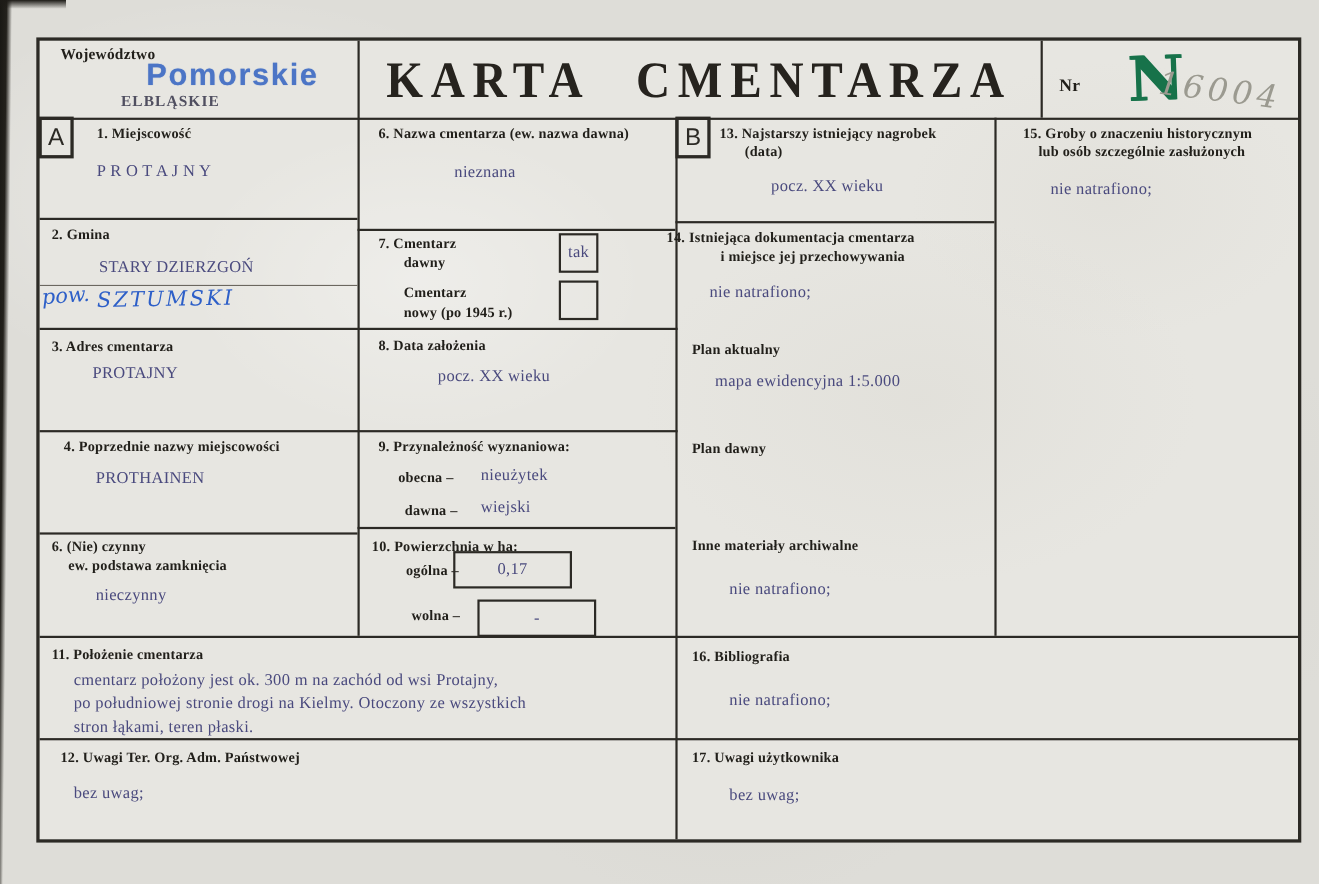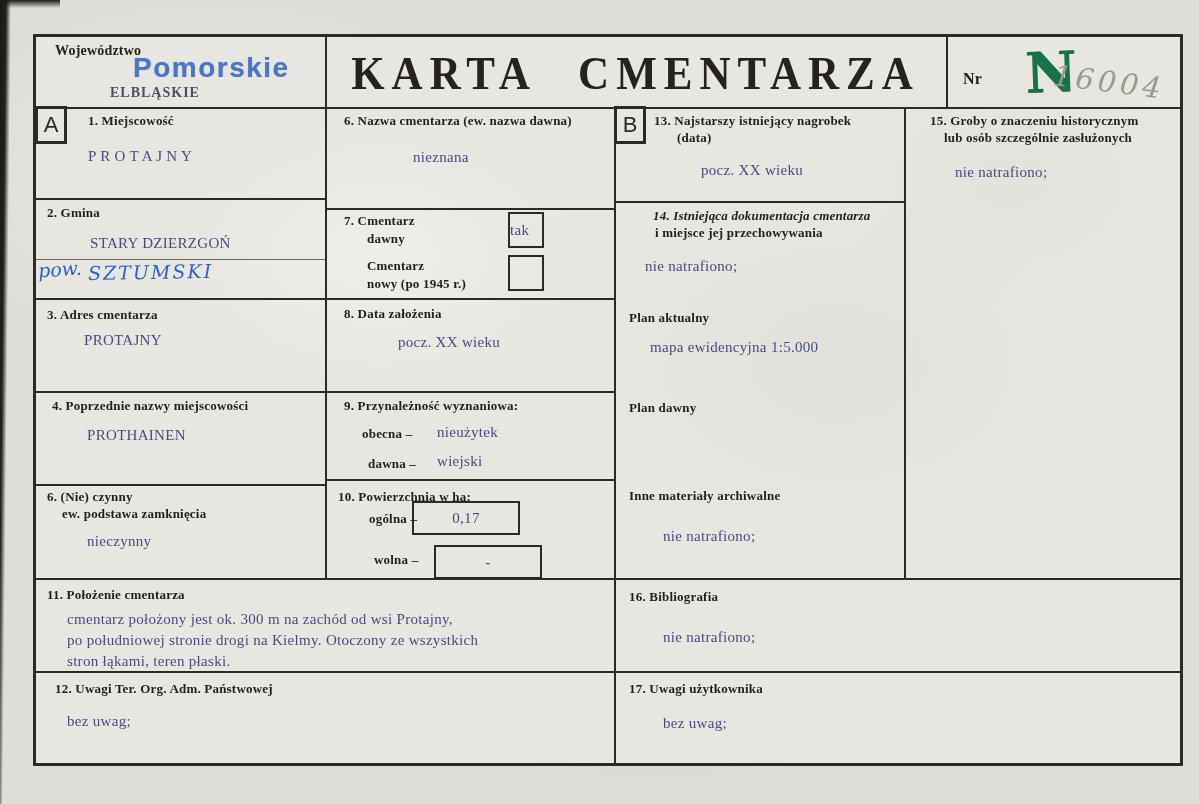--- a/index.html
+++ b/index.html
@@ -32,21 +32,21 @@
   .pos{position:absolute;}
   .lbl{font-family:"Liberation Serif",serif;font-weight:700;font-size:13px;color:#211f1a;letter-spacing:.2px;white-space:pre;}
   .typed{font-family:Liberation Serif, serif;font-size:15px;color:#4a4a7e;white-space:pre-line;letter-spacing:.3px;}
   .typed-dark{color:#504f60;}
   .stamp{font-family:"Liberation Sans",sans-serif;font-weight:700;font-size:28px;color:#3f6cc4;letter-spacing:1.5px;opacity:.92;text-shadow:0 0 1px rgba(63,108,196,.6);}
   .title{font-family:"Liberation Serif",serif;font-weight:700;font-size:43px;letter-spacing:7px;word-spacing:26px;color:#26231e;transform:scaleY(1.08);white-space:nowrap;}
   .corner-box{position:absolute;width:32px;height:38px;border:3px solid #2c2a25;box-sizing:border-box;
     display:flex;align-items:center;justify-content:center;
     font-family:"Liberation Sans",sans-serif;font-size:22px;font-weight:500;color:#2c2a25;}
   .checkbox{position:absolute;width:36px;height:36px;border:2px solid #2c2a25;box-sizing:border-box;
-    display:flex;align-items:center;}
+    display:flex;align-items:center;justify-content:center;}
   .valbox{position:absolute;width:108px;height:34px;border:2px solid #2c2a25;box-sizing:border-box;
     display:flex;align-items:center;justify-content:center;}
   .hand{font-family:"DejaVu Serif",serif;font-style:italic;color:#2d5fc8;}
   .green-n{font-family:"DejaVu Serif",serif;font-weight:700;font-size:56px;color:#17724a;transform:rotate(-2deg);text-shadow:1px 0 0 #17724a;}
   .pencil{font-family:"DejaVu Serif",serif;font-style:italic;font-size:29px;color:#9b9a90;letter-spacing:4px;transform:rotate(7deg);}
 </style>
 </head>
 <body>
 
 <div class="scan-edge"></div>
@@ -87,21 +87,21 @@
   <div class="pos typed" style="left:52px;top:111px;">P R O T A J N Y</div>
 
   <div class="pos lbl" style="left:11px;top:168px;">2. Gmina</div>
   <div class="pos typed" style="left:54px;top:198px;">STARY DZIERZGOŃ</div>
   <div class="pos hand" style="left:2px;top:221px;font-size:19px;transform:rotate(-4deg);">pow.</div>
   <div class="pos hand" style="left:52px;top:224px;font-size:19px;letter-spacing:2px;transform:rotate(-1deg);">SZTUMSKI</div>
 
   <div class="pos lbl" style="left:11px;top:270px;">3. Adres cmentarza</div>
   <div class="pos typed" style="left:48px;top:295px;">PROTAJNY</div>
 
-  <div class="pos lbl" style="left:16px;top:361px;">4. Poprzednie nazwy miejscowości</div>
+  <div class="pos lbl" style="left:22px;top:361px;">4. Poprzednie nazwy miejscowości</div>
   <div class="pos typed" style="left:51px;top:390px;">PROTHAINEN</div>
 
   <div class="pos lbl" style="left:11px;top:452px;">6. (Nie) czynny</div>
   <div class="pos lbl" style="left:26px;top:469px;">ew. podstawa zamknięcia</div>
   <div class="pos typed" style="left:51px;top:496px;">nieczynny</div>
 
   <div class="pos lbl" style="left:308px;top:76px;">6. Nazwa cmentarza (ew. nazwa dawna)</div>
   <div class="pos typed" style="left:377px;top:112px;">nieznana</div>
 
   <div class="pos lbl" style="left:308px;top:176px;">7. Cmentarz</div>
@@ -131,21 +131,21 @@
   </div>
   <div class="pos lbl" style="left:338px;top:515px;font-weight:600;">wolna –</div>
   <div class="valbox" style="left:398px;top:508px;">
     <span class="typed">-</span>
   </div>
 
   <div class="pos lbl" style="left:618px;top:76px;">13. Najstarszy istniejący nagrobek</div>
   <div class="pos lbl" style="left:641px;top:93px;">(data)</div>
   <div class="pos typed" style="left:665px;top:125px;">pocz. XX wieku</div>
 
-  <div class="pos lbl" style="left:617px;top:171px;font-style:italic;">14. Istniejąca dokumentacja cmentarza</div>
+  <div class="pos lbl" style="left:570px;top:171px;">14. Istniejąca dokumentacja cmentarza</div>
   <div class="pos lbl" style="left:619px;top:188px;">i miejsce jej przechowywania</div>
   <div class="pos typed" style="left:609px;top:221px;">nie natrafiono;</div>
 
   <div class="pos lbl" style="left:593px;top:273px;">Plan aktualny</div>
   <div class="pos typed" style="left:614px;top:302px;">mapa ewidencyjna 1:5.000</div>
 
   <div class="pos lbl" style="left:593px;top:363px;">Plan dawny</div>
 
   <div class="pos lbl" style="left:593px;top:451px;">Inne materiały archiwalne</div>
   <div class="pos typed" style="left:627px;top:491px;">nie natrafiono;</div>

